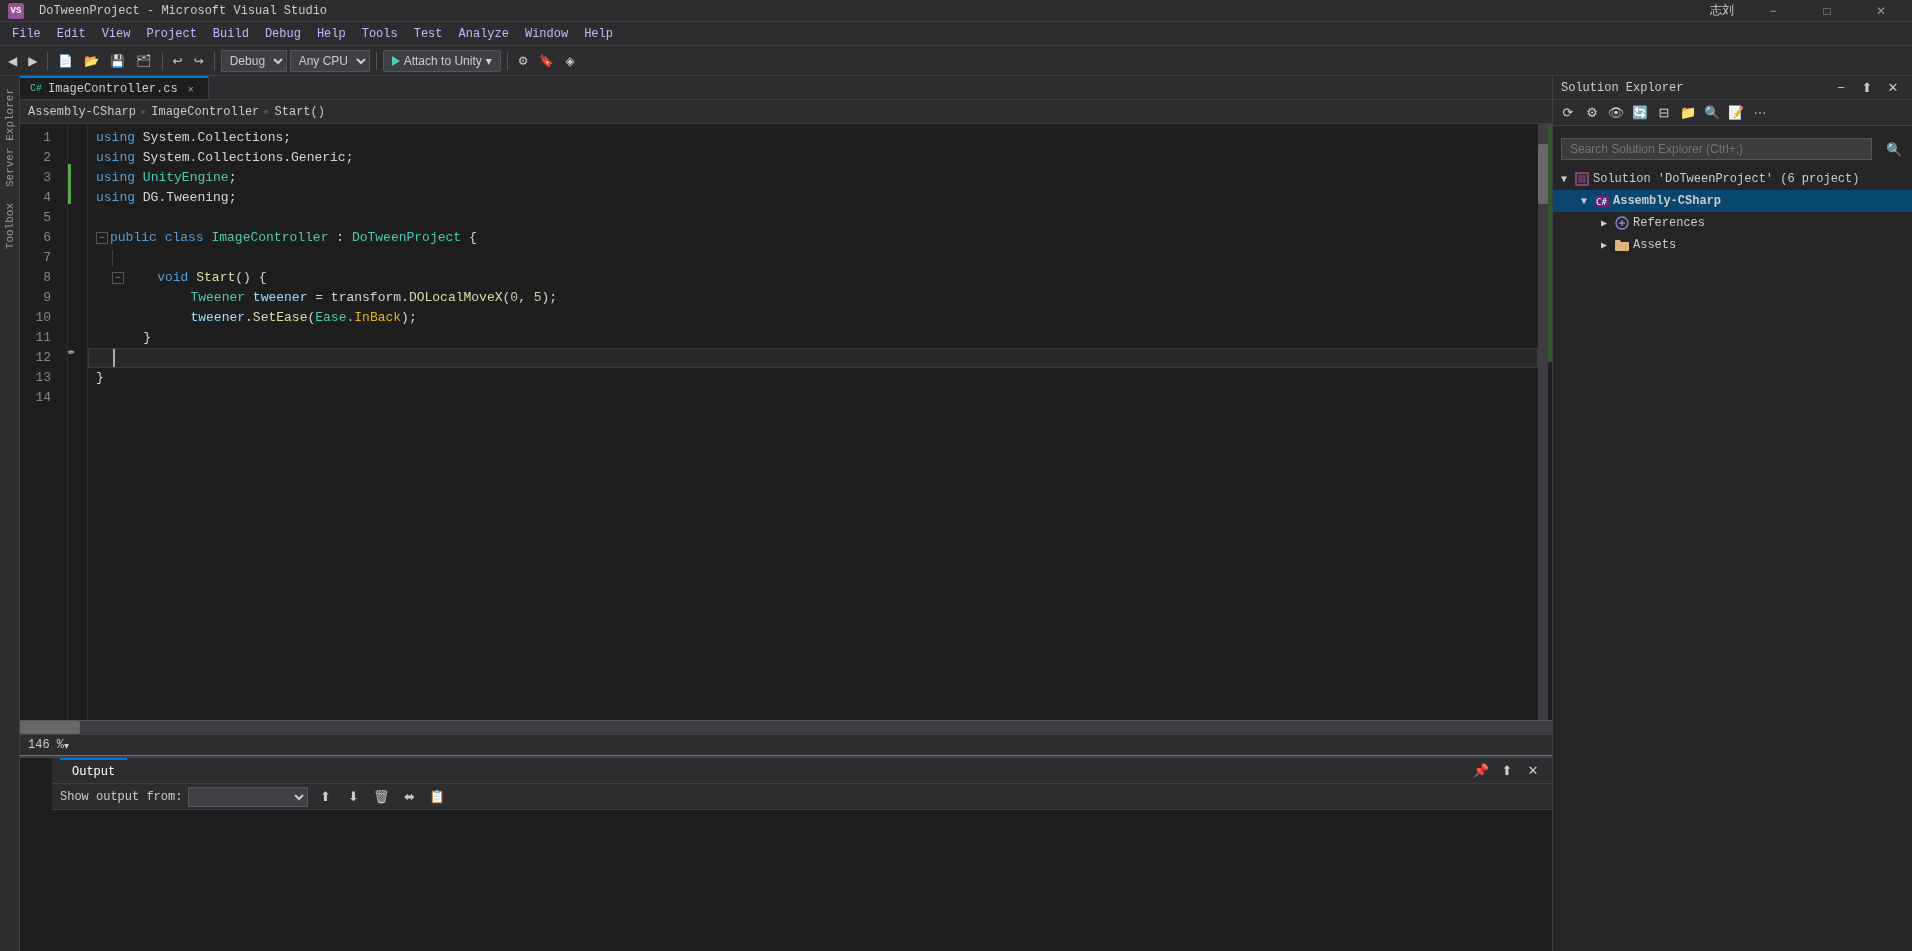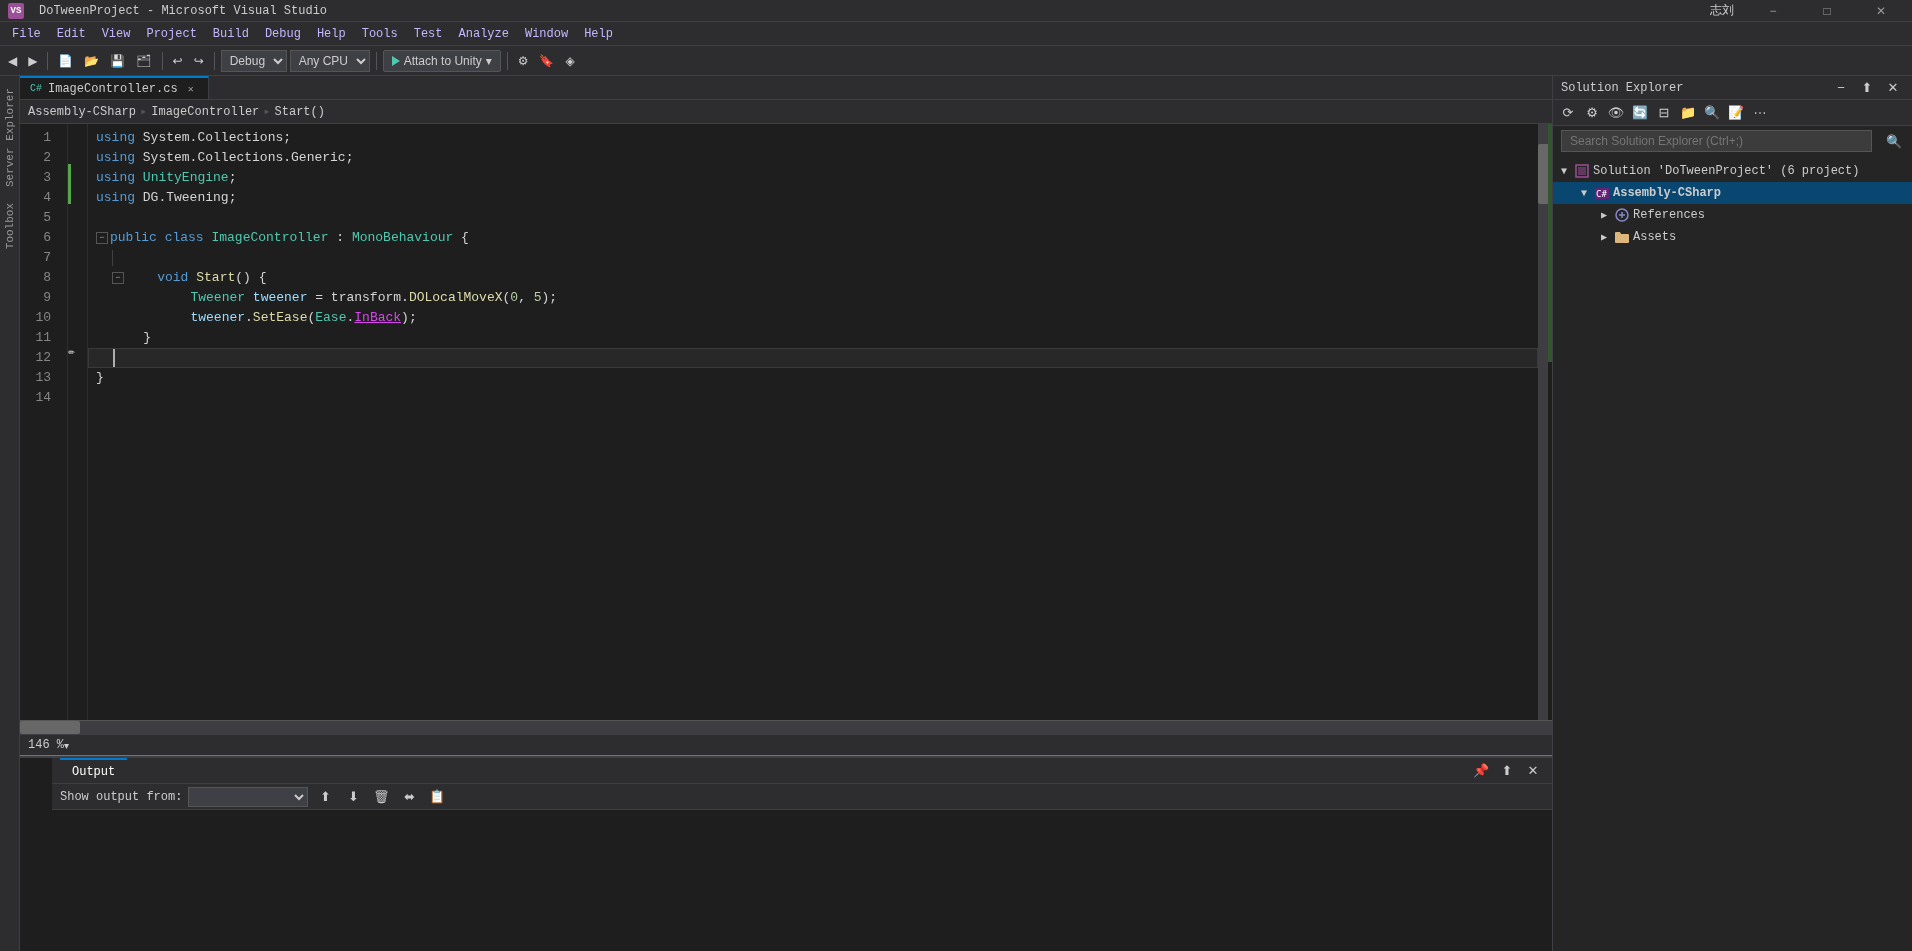--- a/index.html
+++ b/index.html
@@ -254,21 +254,21 @@
     .code-line.active-line {
       background: #282828;
     }
 
     
     .kw { color: #569cd6; }
     .type { color: #4ec9b0; }
     .number { color: #b5cea8; }
     .method { color: #dcdcaa; }
     .plain { color: #d4d4d4; }
-    .prop { color: #d946ef; text-decoration: underline; }
+    .prop { color: #eab308; }
     .local { color: #9cdcfe; }
 
     
     .collapse-marker {
       display: inline-flex;
       align-items: center;
       justify-content: center;
       width: 12px; height: 12px;
       border: 1px solid #555;
       color: #999;
@@ -325,20 +325,21 @@
       color: #ccc;
       font-size: 12px;
       padding: 0 8px;
       width: 100%;
     }
     .search-row {
       display: flex;
       align-items: center;
       padding: 4px 8px;
       gap: 12px;
+      margin-top: 8px;
     }
     .solution-tree {
       flex: 1;
       padding: 4px 0;
       overflow: auto;
     }
     .tree-item {
       height: 22px;
       display: flex;
       align-items: center;
@@ -615,21 +616,21 @@
               </div>
 
               <div class="code-line">
                 <span class="kw">using</span><span class="plain"> DG.Tweening;</span>
               </div>
 
               <div class="code-line">&nbsp;</div>
 
               <div class="code-line">
                 <span class="collapse-marker">−</span>
-                <span class="kw">public</span><span class="plain"> </span><span class="kw">class</span><span class="plain"> </span><span class="type">ImageController</span><span class="plain"> : </span><span class="type">MonoBehaviour</span><span class="plain"> {</span>
+                <span class="kw">public</span><span class="plain"> </span><span class="kw">class</span><span class="plain"> </span><span class="type">ImageController</span><span class="plain"> : </span><span class="type">DoTweenProject</span><span class="plain"> {</span>
               </div>
 
               <div class="code-line">
                 <span style="display:inline-block; width:16px;"></span>
                 <span style="border-left:1px solid #404040; display:inline-block; height:16px; width:1px; margin-right:1px;"></span>
               </div>
 
               <div class="code-line">
                 <span style="display:inline-block; width:16px;"></span>
                 <span class="collapse-marker">−</span>

